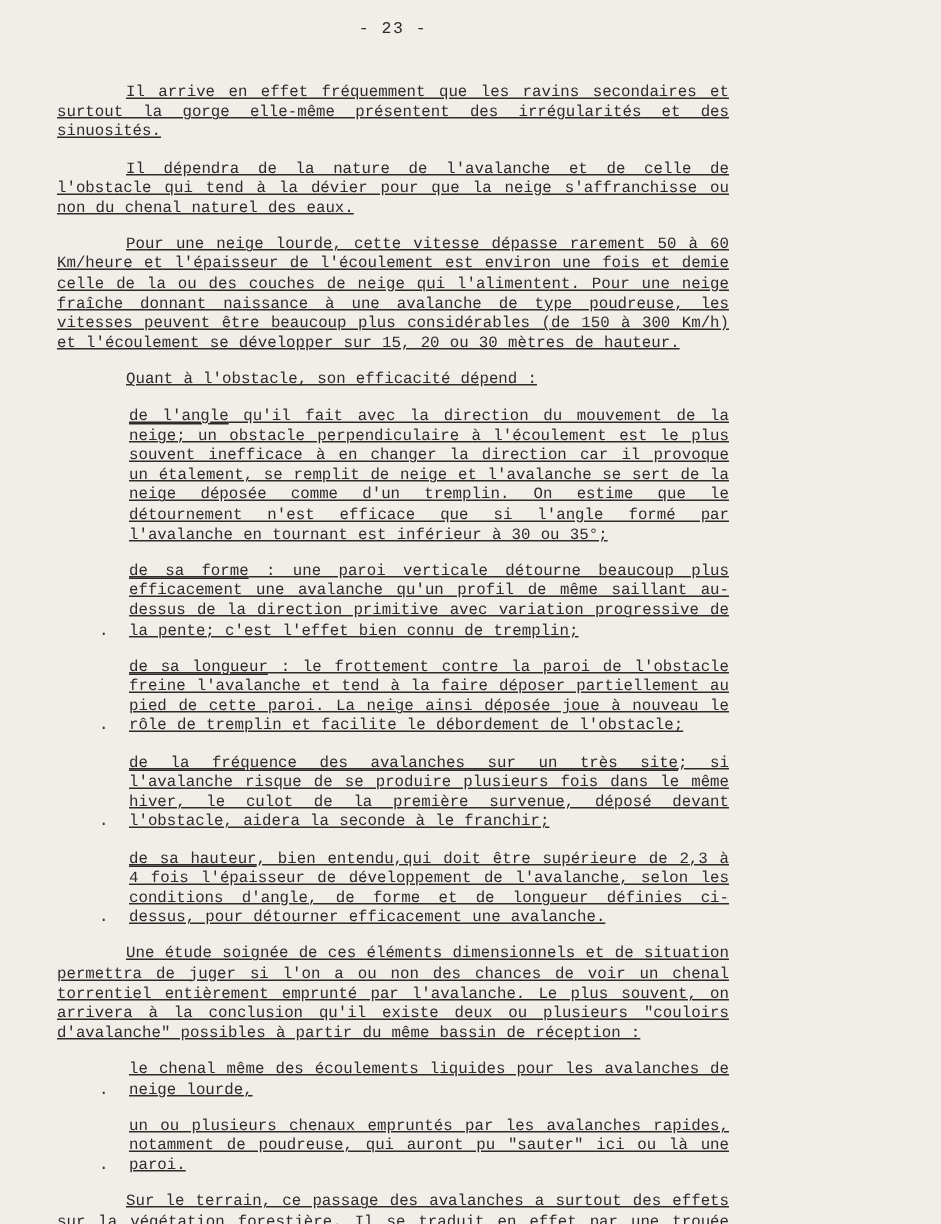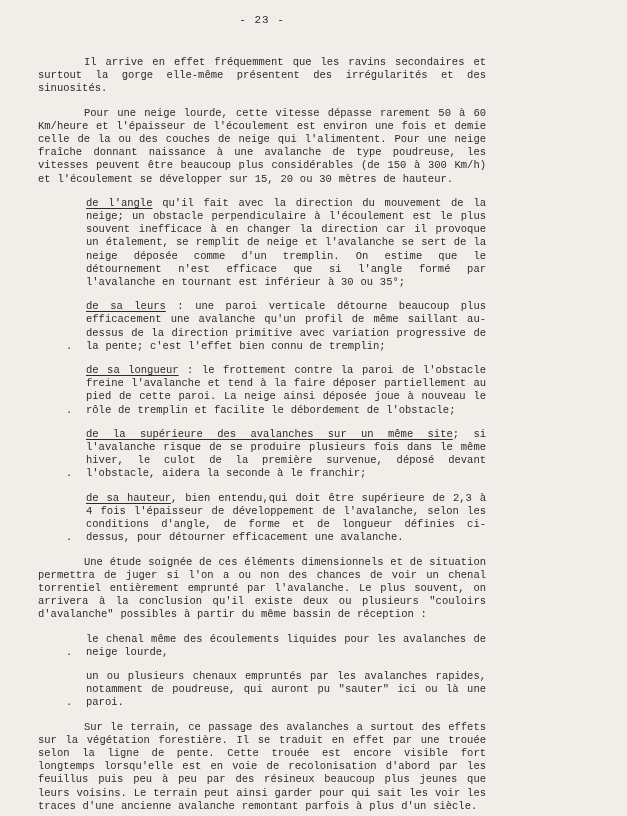--- a/index.html
+++ b/index.html
@@ -19,20 +19,21 @@
     text-align: center;
     font-size: 11px;
     letter-spacing: 1px;
     margin-bottom: 30px;
   }
   .para, .item-text {
     font-size: 10.5px;
     line-height: 13.2px;
     text-align: justify;
     word-spacing: 0.5px;
+    text-decoration: underline;
   }
   .para { margin-bottom: 11px; }
   .indent { text-indent: 46px; }
   .list { margin-left: 28px; }
   .list-item {
     display: flex;
     align-items: flex-end;
     margin-bottom: 11px;
   }
   .marker {
@@ -49,45 +50,47 @@
 <body>
 
 <div class="page">
 
   <div class="page-header">
     <span>- 23 -</span>
   </div>
 
   <p class="para indent">Il arrive en effet fréquemment que les ravins secondaires et surtout la gorge elle-même présentent des irrégularités et des sinuosités.</p>
 
+  <p class="para indent">Il dépendra de la nature de l'avalanche et de celle de l'obstacle qui tend à la dévier pour que la neige s'affranchisse ou non du chenal naturel des eaux.</p>
 
 
   <p class="para indent">Pour une neige lourde, cette vitesse dépasse rarement 50 à 60 Km/heure et l'épaisseur de l'écoulement est environ une fois et demie celle de la ou des couches de neige qui l'alimentent. Pour une neige fraîche donnant naissance à une avalanche de type poudreuse, les vitesses peuvent être beaucoup plus considérables (de 150 à 300 Km/h) et l'écoulement se développer sur 15, 20 ou 30 mètres de hauteur.</p>
 
+  <p class="para indent">Quant à l'obstacle, son efficacité dépend :</p>
 
   <div class="list obstacle-list">
 
     <div class="list-item">
       <span class="marker"></span>
       <p class="item-text"><span class="u">de l'angle</span><span> qu'il fait avec la direction du mouvement de la neige; un obstacle perpendiculaire à l'écoulement est le plus souvent inefficace à en changer la direction car il provoque un étalement, se remplit de neige et l'avalanche se sert de la neige déposée comme d'un tremplin. On estime que le détournement n'est efficace que si l'angle formé par l'avalanche en tournant est inférieur à 30 ou 35°;</span></p>
     </div>
 
     <div class="list-item">
       <span class="marker">.</span>
-      <p class="item-text"><span class="u">de sa leurs</span><span> : une paroi verticale détourne beaucoup plus efficacement une avalanche qu'un profil de même saillant au-dessus de la direction primitive avec variation progressive de la pente; c'est l'effet bien connu de tremplin;</span></p>
+      <p class="item-text"><span class="u">de sa forme</span><span> : une paroi verticale détourne beaucoup plus efficacement une avalanche qu'un profil de même saillant au-dessus de la direction primitive avec variation progressive de la pente; c'est l'effet bien connu de tremplin;</span></p>
     </div>
 
     <div class="list-item">
       <span class="marker">.</span>
       <p class="item-text"><span class="u">de sa longueur</span><span> : le frottement contre la paroi de l'obstacle freine l'avalanche et tend à la faire déposer partiellement au pied de cette paroi. La neige ainsi déposée joue à nouveau le rôle de tremplin et facilite le débordement de l'obstacle;</span></p>
     </div>
 
     <div class="list-item">
       <span class="marker">.</span>
-      <p class="item-text"><span class="u">de la supérieure des avalanches sur un même site</span><span>; si l'avalanche risque de se produire plusieurs fois dans le même hiver, le culot de la première survenue, déposé devant l'obstacle, aidera la seconde à le franchir;</span></p>
+      <p class="item-text"><span class="u">de la fréquence des avalanches sur un très site</span><span>; si l'avalanche risque de se produire plusieurs fois dans le même hiver, le culot de la première survenue, déposé devant l'obstacle, aidera la seconde à le franchir;</span></p>
     </div>
 
     <div class="list-item">
       <span class="marker">.</span>
       <p class="item-text"><span class="u">de sa hauteur</span><span>, bien entendu,qui doit être supérieure de 2,3 à 4 fois l'épaisseur de développement de l'avalanche, selon les conditions d'angle, de forme et de longueur définies ci-dessus, pour détourner efficacement une avalanche.</span></p>
     </div>
 
   </div>
 
   <p class="para indent">Une étude soignée de ces éléments dimensionnels et de situation permettra de juger si l'on a ou non des chances de voir un chenal torrentiel entièrement emprunté par l'avalanche. Le plus souvent, on arrivera à la conclusion qu'il existe deux ou plusieurs "couloirs d'avalanche" possibles à partir du même bassin de réception :</p>

